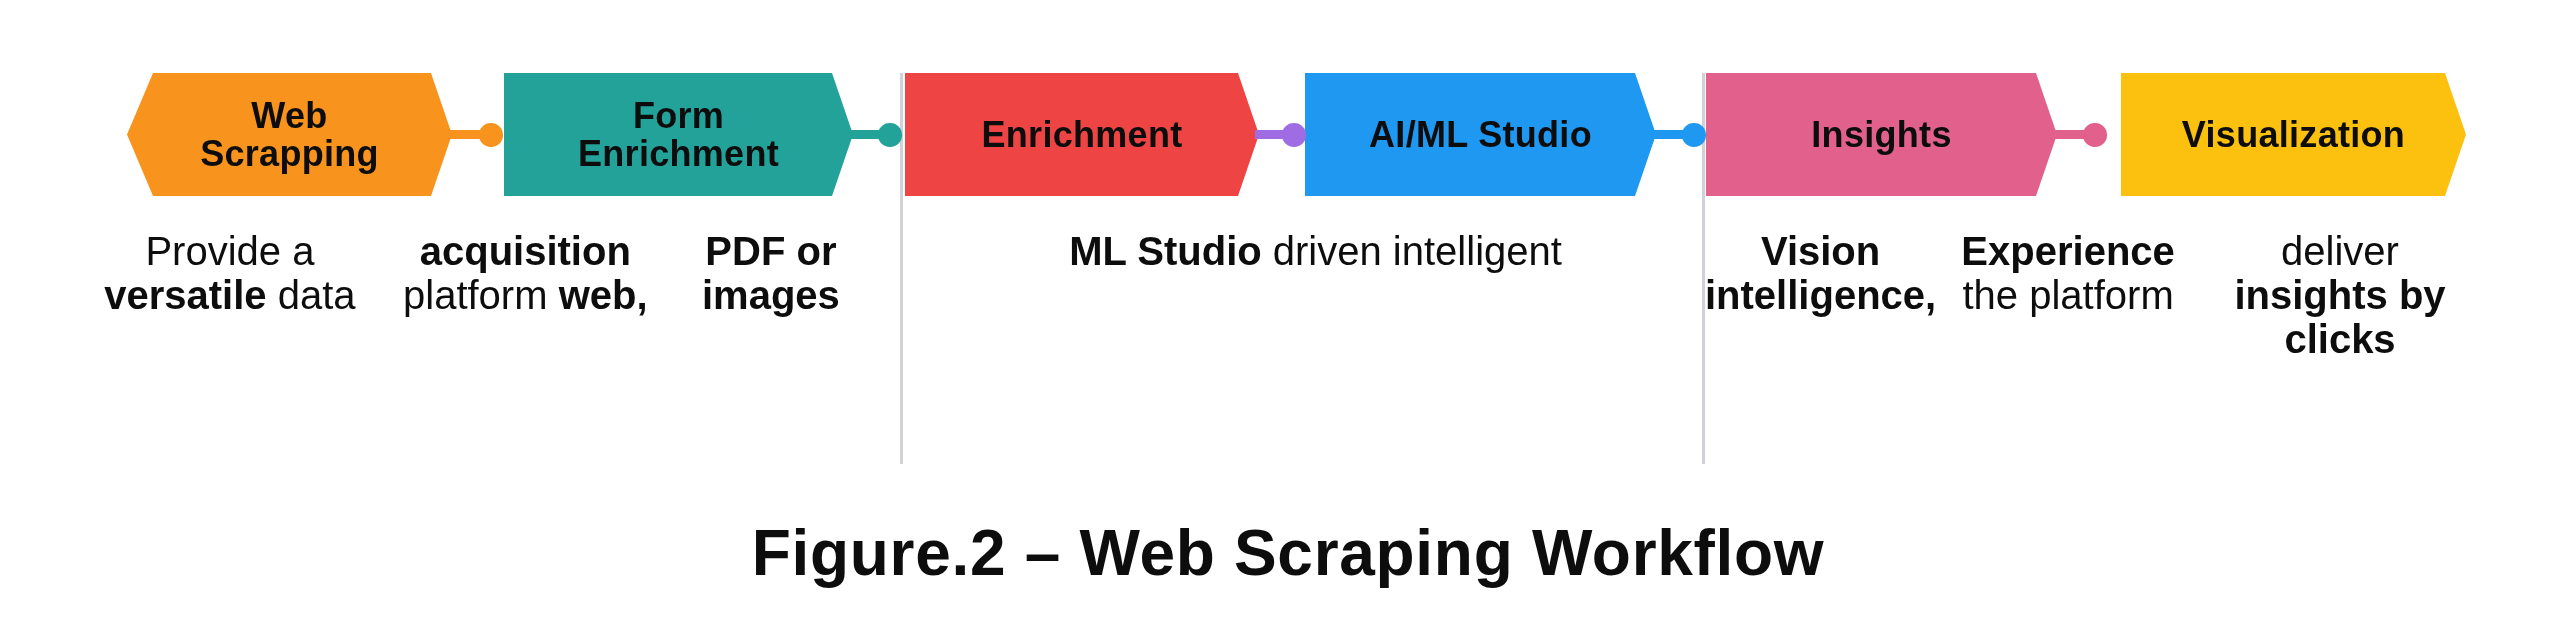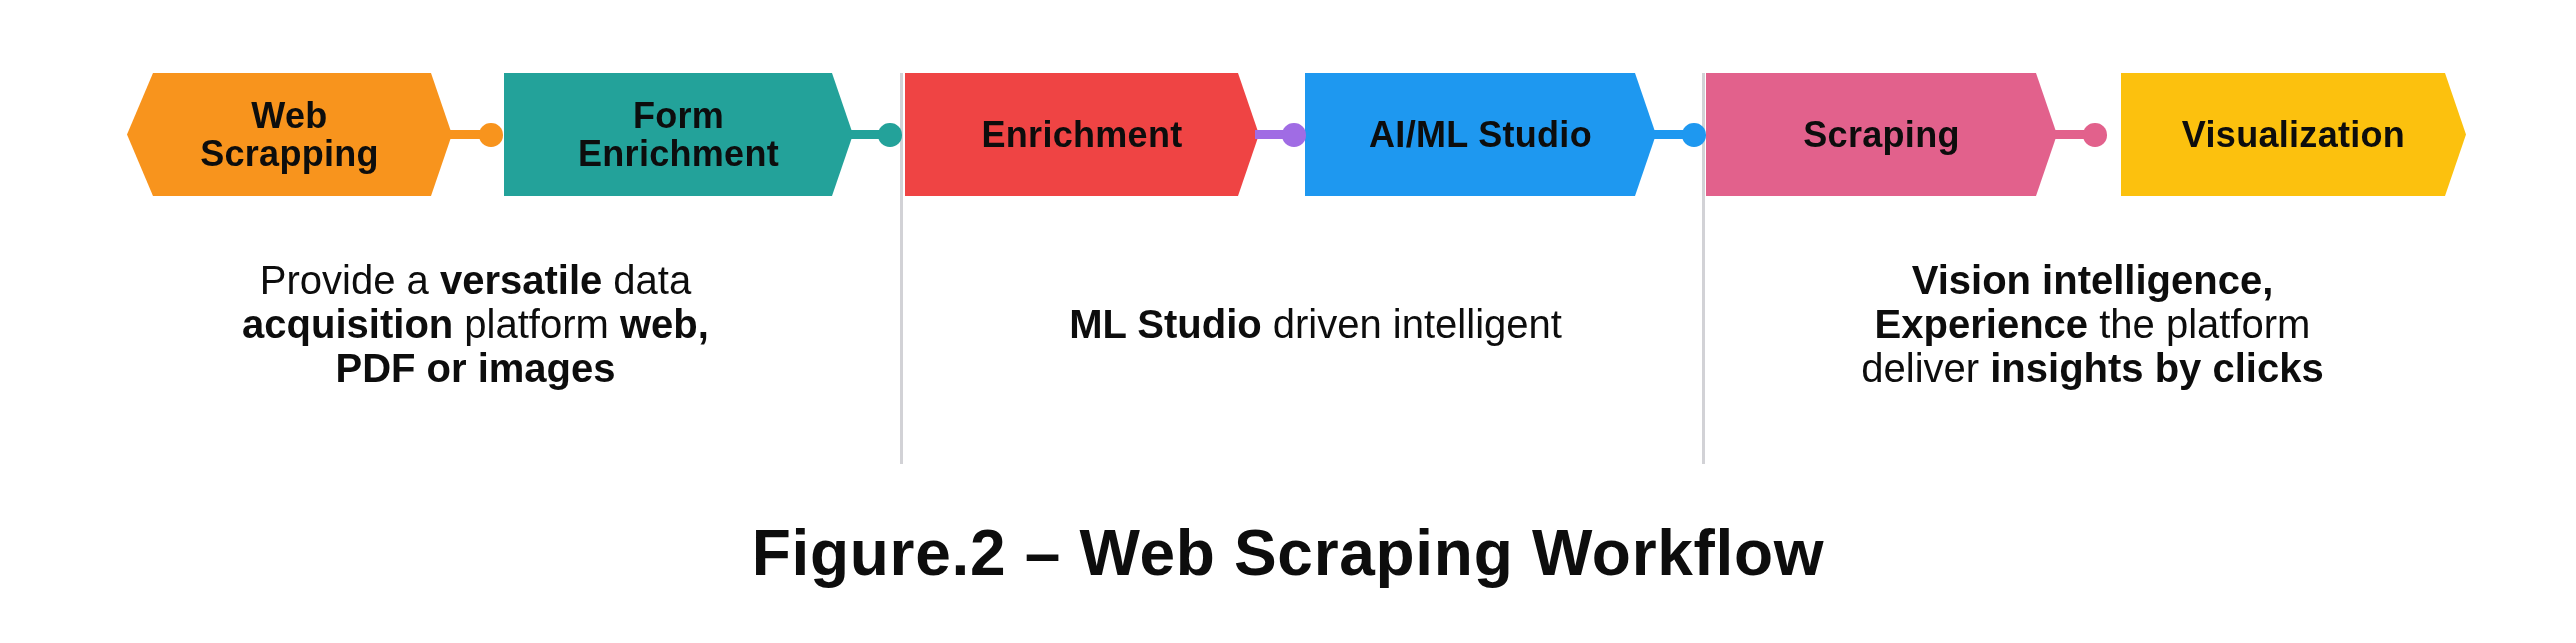--- a/index.html
+++ b/index.html
@@ -21,21 +21,21 @@
     white-space:pre-line;text-align:center;letter-spacing:0.3px;
   }
   
   .conn-line{position:absolute;top:130px;height:8.8px;}
   .conn-dot{position:absolute;top:123px;width:23.6px;height:23.6px;border-radius:50%;}
   
   .divider{position:absolute;top:73px;width:3.4px;height:391px;}
   
   .desc{
     position:absolute;top:229px;height:189px;width:775px;
-    display:flex;flex-direction:column;justify-content:center;
+    display:flex;flex-direction:row;justify-content:center;
     font-size:40px;line-height:44px;text-align:center;font-weight:400;
   }
   .desc .b{font-weight:700;}
   
   .caption{
     position:absolute;left:0;right:0;top:516px;
     text-align:center;font-size:64px;font-weight:700;letter-spacing:0.7px;
   }
 </style>
 </head>
@@ -54,21 +54,21 @@
     <span class="step-label">Form
 Enrichment</span>
   </div>
   <div class="step step-body" style="left: 905px; width: 354px; background-color: #ef4444;">
     <span class="step-label">Enrichment</span>
   </div>
   <div class="step step-body" style="left: 1305px; width: 351px; background-color: rgb(30, 152, 240);">
     <span class="step-label">AI/ML Studio</span>
   </div>
   <div class="step step-body" style="left: 1706px; width: 351px; background-color: rgb(226, 97, 140);">
-    <span class="step-label">Scraping</span>
+    <span class="step-label">Insights</span>
   </div>
   <div class="step step-body" style="left: 2107px; width: 345px; background-color: rgb(252, 193, 14); margin-left: 14px;">
     <span class="step-label">Visualization</span>
   </div>
 
   <div class="conn-line" style="left: 448px; width: 42px; background-color: rgb(248, 148, 29);"></div>
   <div class="conn-dot" style="left: 479px; background-color: rgb(248, 148, 29);"></div>
 
   <div class="conn-line" style="left: 848px; width: 42px; background-color: rgb(35, 162, 154);"></div>
   <div class="conn-dot" style="left: 878px; background-color: rgb(35, 162, 154);"></div>

